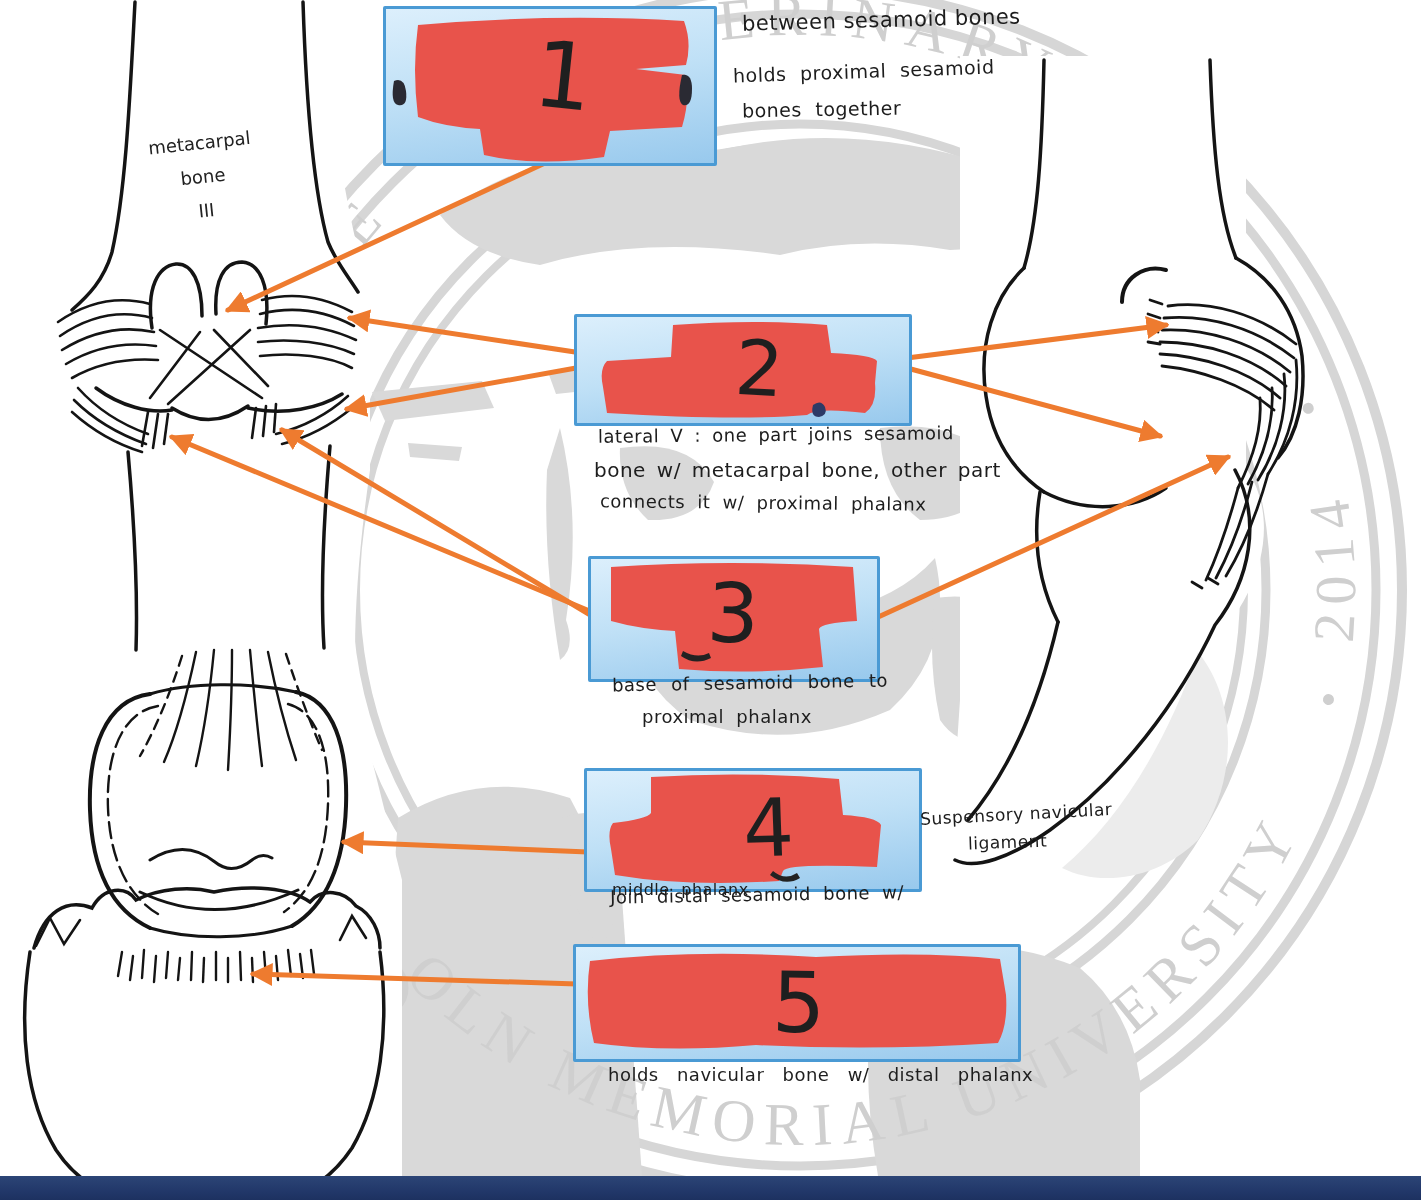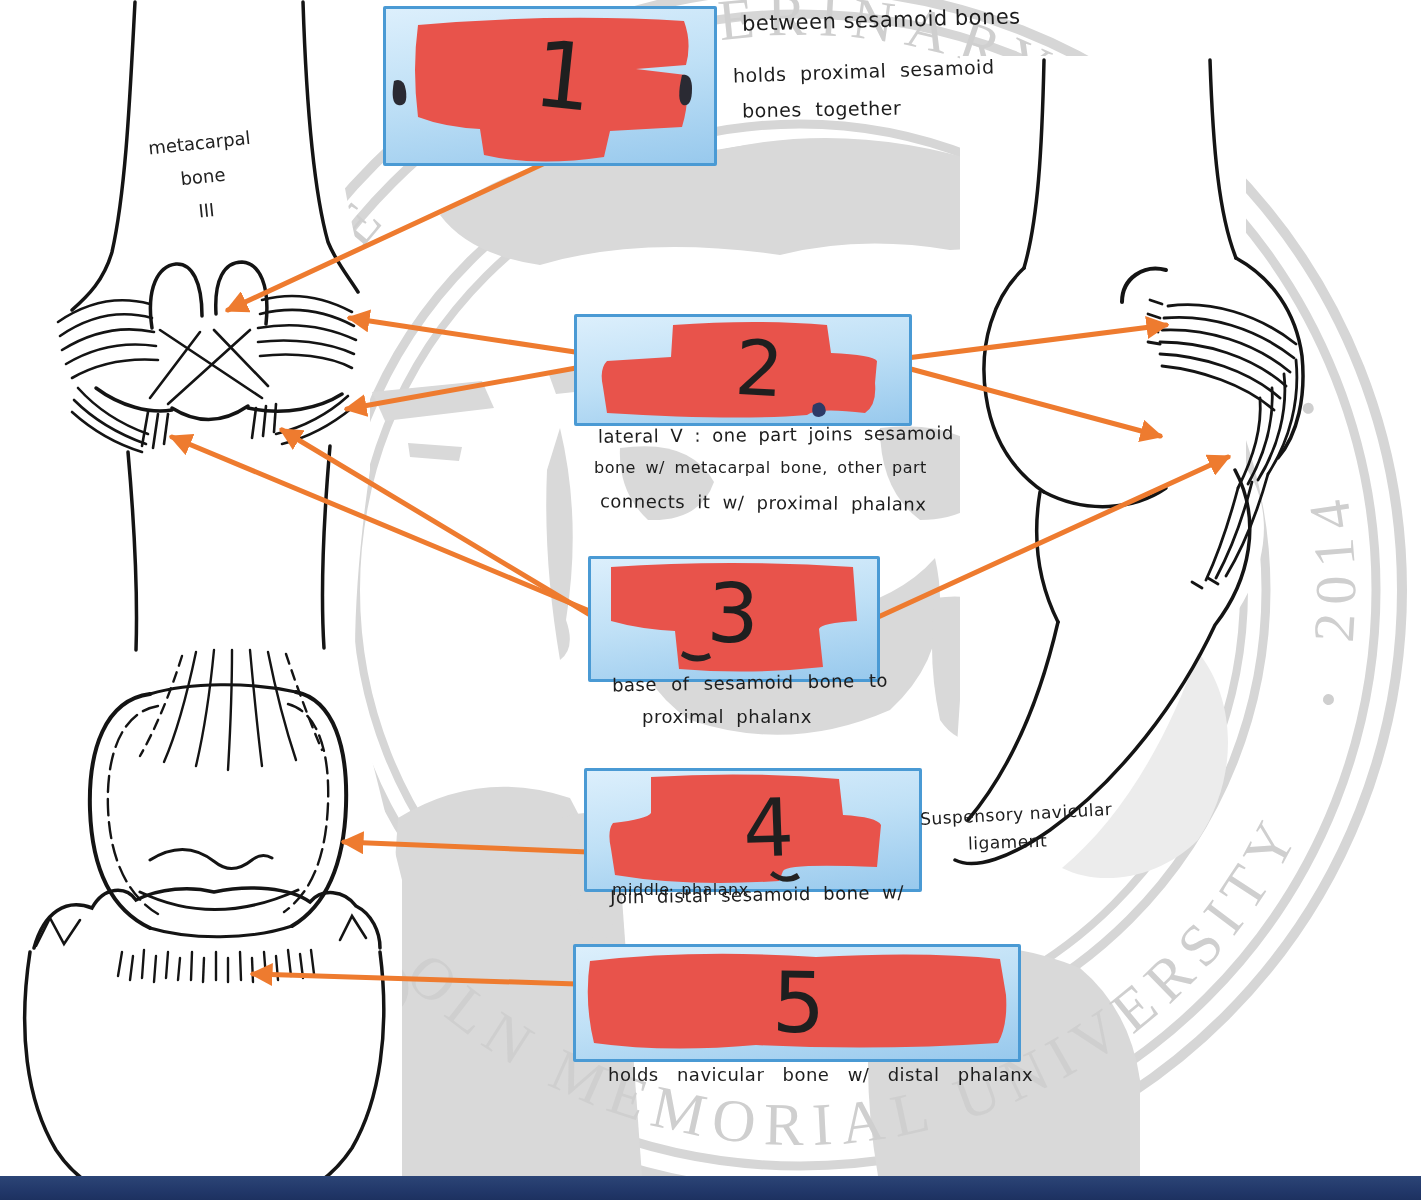--- a/index.html
+++ b/index.html
@@ -279,21 +279,21 @@
     <div>metacarpal</div>
     <div>bone</div>
     <div>III</div>
   </div>
 
   <div class="note" style="left:742px;top:8px;font-size:21px;transform:rotate(-1.5deg);">between sesamoid bones</div>
   <div class="note" style="left:733px;top:60px;font-size:19px;transform:rotate(-2deg);word-spacing:7px;">holds proximal sesamoid</div>
   <div class="note" style="left:742px;top:98px;font-size:19px;transform:rotate(-1deg);word-spacing:7px;">bones together</div>
 
   <div class="note" style="left:598px;top:424px;font-size:18px;transform:rotate(-0.6deg);word-spacing:5px;">lateral V : one part joins sesamoid</div>
-  <div class="note" style="left:594px;top:458px;font-size:16px;word-spacing:4px;">bone w/ metacarpal bone, other part</div>
+  <div class="note" style="left:594px;top:458px;font-size:20px;word-spacing:4px;">bone w/ metacarpal bone, other part</div>
   <div class="note" style="left:600px;top:492px;font-size:18px;transform:rotate(0.6deg);word-spacing:6px;">connects it w/ proximal phalanx</div>
 
   <div class="note" style="left:612px;top:672px;font-size:18px;transform:rotate(-1deg);word-spacing:8px;">base of sesamoid bone to</div>
   <div class="note" style="left:622px;top:706px;font-size:18px;word-spacing:6px;margin-left:20px;">proximal phalanx</div>
 
   <div class="note" style="left:920px;top:804px;font-size:17px;transform:rotate(-3deg);">Suspensory navicular</div>
   <div class="note" style="left:968px;top:832px;font-size:17px;transform:rotate(-2deg);">ligament</div>
 
   <div class="note" style="left:610px;top:884px;font-size:18px;transform:rotate(-1deg);word-spacing:6px;">Join distal sesamoid bone w/</div>
   <div class="note" style="left:612px;top:880px;font-size:16px;word-spacing:6px;">middle phalanx</div>

